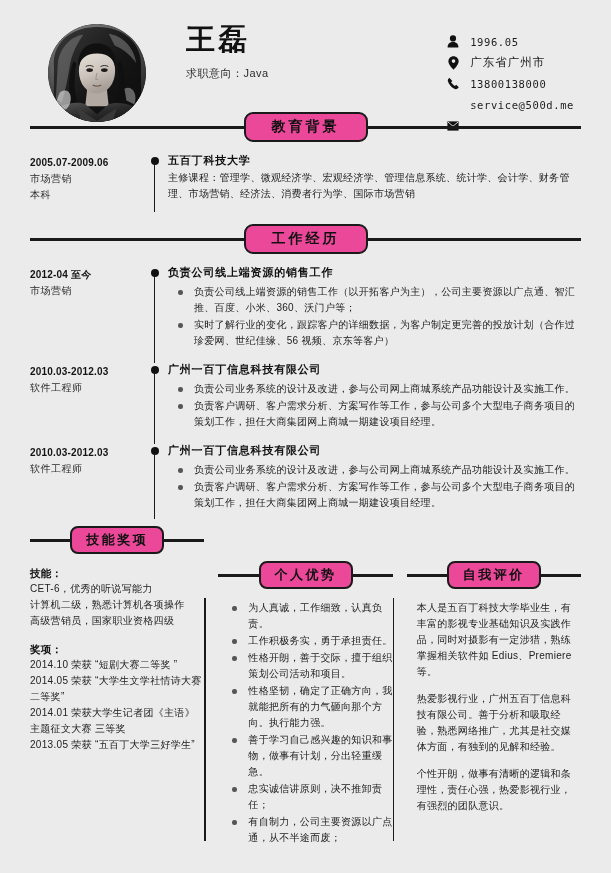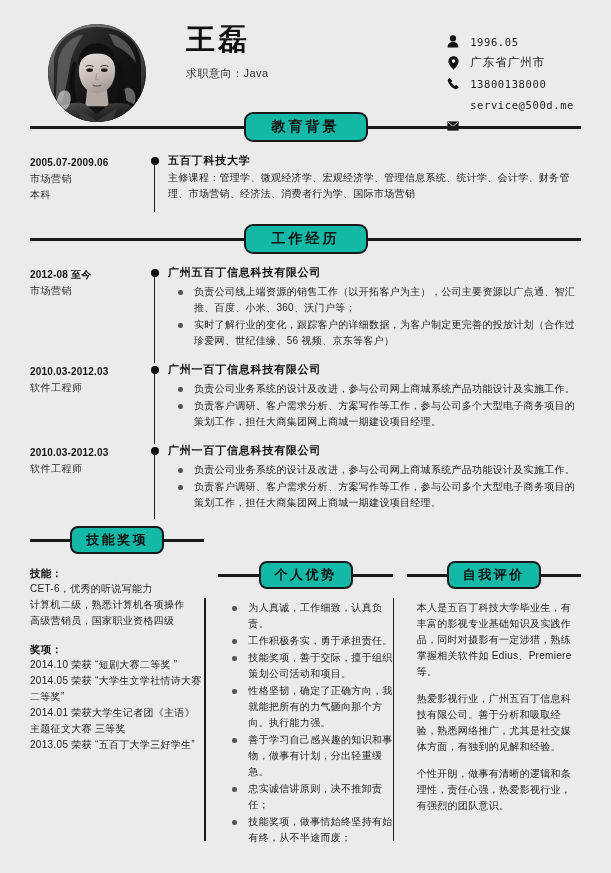--- a/index.html
+++ b/index.html
@@ -99,21 +99,21 @@
   }
   .sec-line {
     flex: 1 1 auto;
     height: 0;
     border-top: 3px solid #1a1a1a;
   }
   .sec-badge {
     flex: 0 0 auto;
     border: 2.5px solid #1a1a1a;
     border-radius: 9px;
-    background: #14b8a6;
+    background: #ec4899;
     padding: 3px 26px 4px 26px;
     font-size: 14px;
     font-weight: bold;
     letter-spacing: 3px;
     color: #111;
     line-height: 1.35;
     text-align: center;
     box-sizing: border-box;
   }
 
@@ -421,29 +421,29 @@
 <div class="sec-bar" style="margin-top:14px;">
   <div class="sec-line"></div>
   <div class="sec-badge">工作经历</div>
   <div class="sec-line"></div>
 </div>
 
 <div class="entries" style="margin-top:10px;">
 
   <div class="entry">
     <div class="entry-left">
-      <div class="e-date">2012-08 至今</div>
+      <div class="e-date">2012-04 至今</div>
       <div class="e-sub">市场营销</div>
     </div>
     <div class="entry-rail">
       <div class="rail-line"></div>
       <div class="rail-dot"></div>
     </div>
     <div class="entry-right">
-      <div class="e-org">广州五百丁信息科技有限公司</div>
+      <div class="e-org">负责公司线上端资源的销售工作</div>
       <ul class="e-list">
         <li>负责公司线上端资源的销售工作（以开拓客户为主），公司主要资源以广点通、智汇推、百度、小米、360、沃门户等；</li>
         <li>实时了解行业的变化，跟踪客户的详细数据，为客户制定更完善的投放计划（合作过珍爱网、世纪佳缘、56 视频、京东等客户）</li>
       </ul>
     </div>
   </div>
 
   <div class="entry">
     <div class="entry-left">
       <div class="e-date">2010.03-2012.03</div>
@@ -508,25 +508,25 @@
     <div class="vsep"></div>
     <div class="sec-bar">
       <div class="sec-line"></div>
       <div class="sec-badge">个人优势</div>
       <div class="sec-line"></div>
     </div>
     <div class="bbody">
       <ul class="b-list">
         <li>为人真诚，工作细致，认真负责。</li>
         <li>工作积极务实，勇于承担责任。</li>
-        <li>技能奖项，善于交际，擅于组织策划公司活动和项目。</li>
+        <li>性格开朗，善于交际，擅于组织策划公司活动和项目。</li>
         <li>性格坚韧，确定了正确方向，我就能把所有的力气砸向那个方向。执行能力强。</li>
         <li>善于学习自己感兴趣的知识和事物，做事有计划，分出轻重缓急。</li>
         <li>忠实诚信讲原则，决不推卸责任；</li>
-        <li>技能奖项，做事情始终坚持有始有终，从不半途而废；</li>
+        <li>有自制力，公司主要资源以广点通，从不半途而废；</li>
       </ul>
     </div>
   </div>
 
   <div class="bcol">
     <div class="vsep"></div>
     <div class="sec-bar">
       <div class="sec-line"></div>
       <div class="sec-badge">自我评价</div>
       <div class="sec-line"></div>

